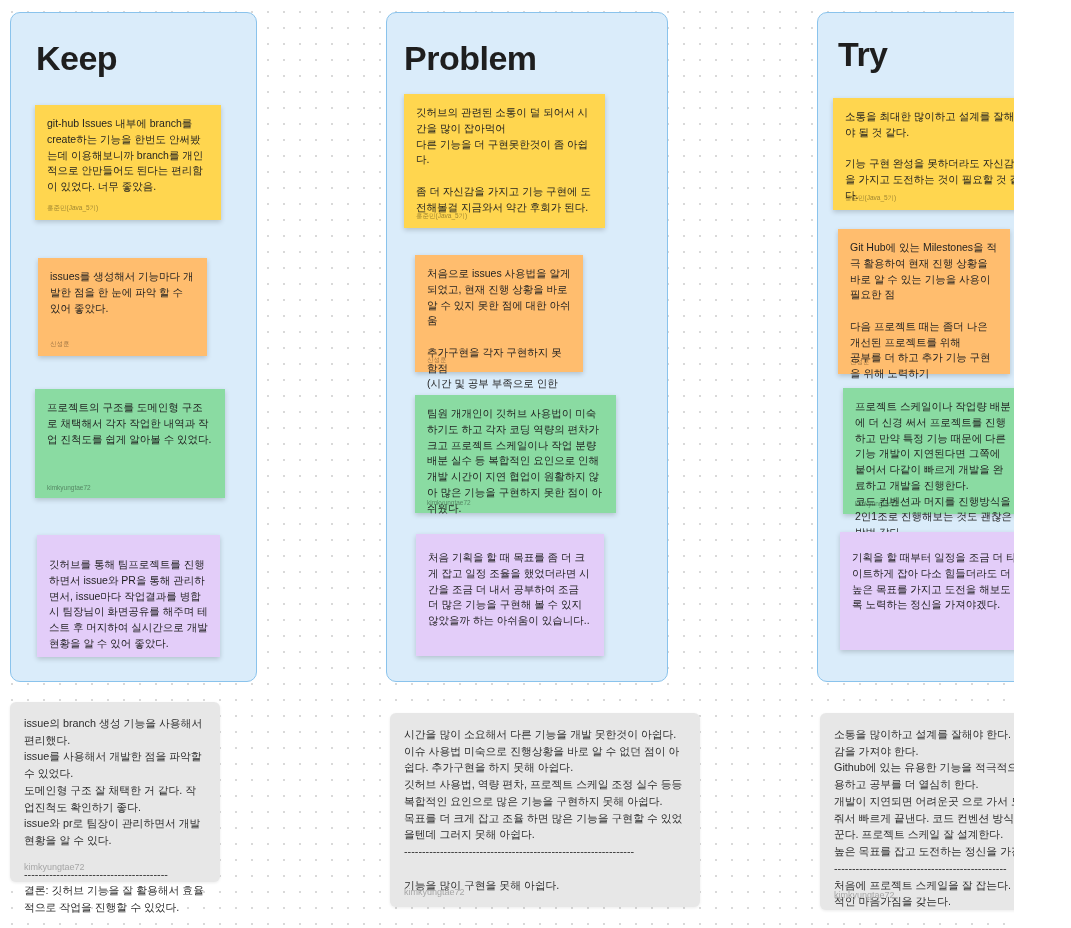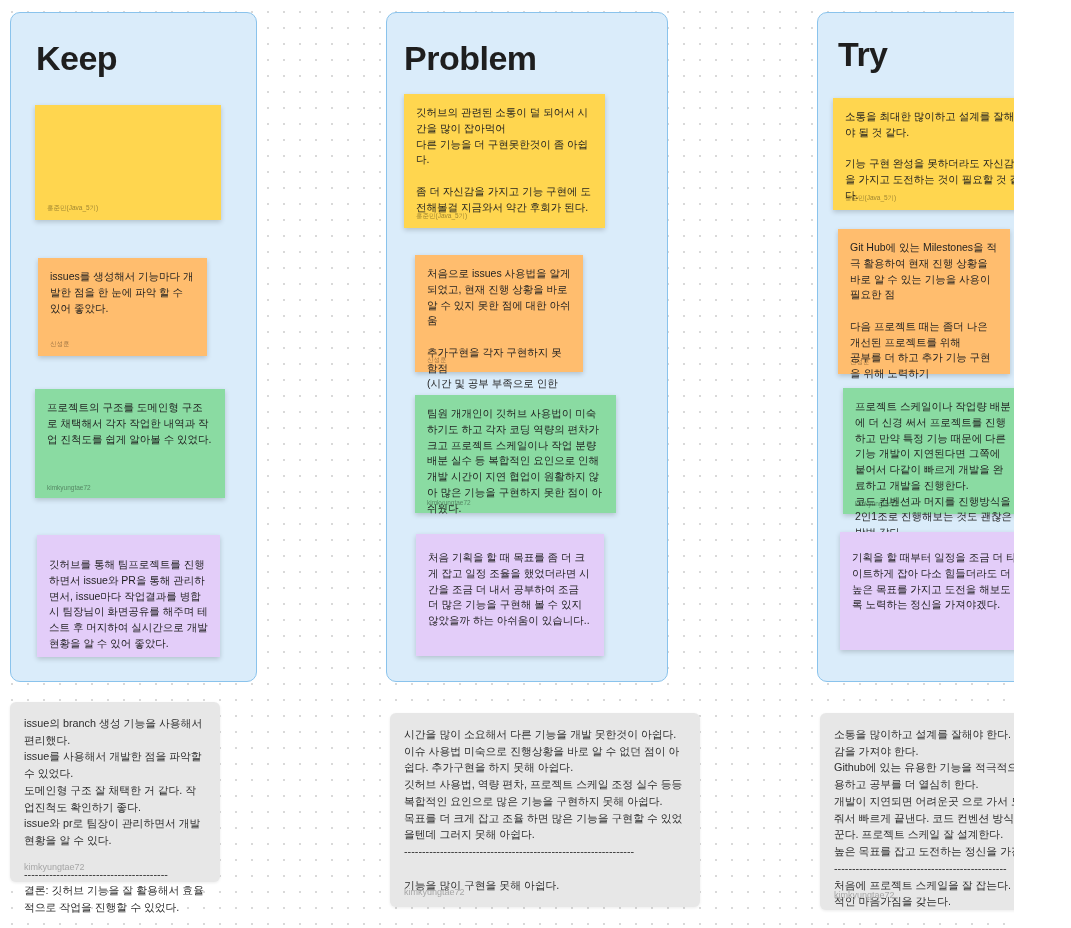--- a/index.html
+++ b/index.html
@@ -77,20 +77,21 @@
 </style>
 </head>
 <body>
 
 <div class="board">
 
   <div class="section" style="left: 10px; top: 12px; width: 247px; height: 670px; background-color: rgb(218, 236, 250); border-color: rgb(138, 195, 236);"></div>
   <div class="section-title" style="left:36px; top:40px;">Keep</div>
 
   <div class="sticky" style="left: 35px; top: 105px; width: 186px; height: 115px; background-color: rgb(255, 214, 79);">
+    <div class="sticky-text">git-hub Issues 내부에 branch를 create하는 기능을 한번도 안써봤는데 이용해보니까 branch를 개인적으로 안만들어도 된다는 편리함이 있었다. 너무 좋았음.</div>
     <div class="sticky-author">홍준민(Java_5기)</div>
   </div>
   <div class="sticky" style="left: 38px; top: 258px; width: 169px; height: 98px; background-color: rgb(255, 189, 110);">
     <div class="sticky-text">issues를 생성해서 기능마다 개발한 점을 한 눈에 파악 할 수 있어 좋았다.</div>
     <div class="sticky-author">신성훈</div>
   </div>
   <div class="sticky" style="left: 35px; top: 389px; width: 190px; height: 109px; background-color: rgb(138, 219, 162);">
     <div class="sticky-text">프로젝트의 구조를 도메인형 구조로 채택해서 각자 작업한 내역과 작업 진척도를 쉽게 알아볼 수 있었다.</div>
     <div class="sticky-author">kimkyungtae72</div>
   </div>

